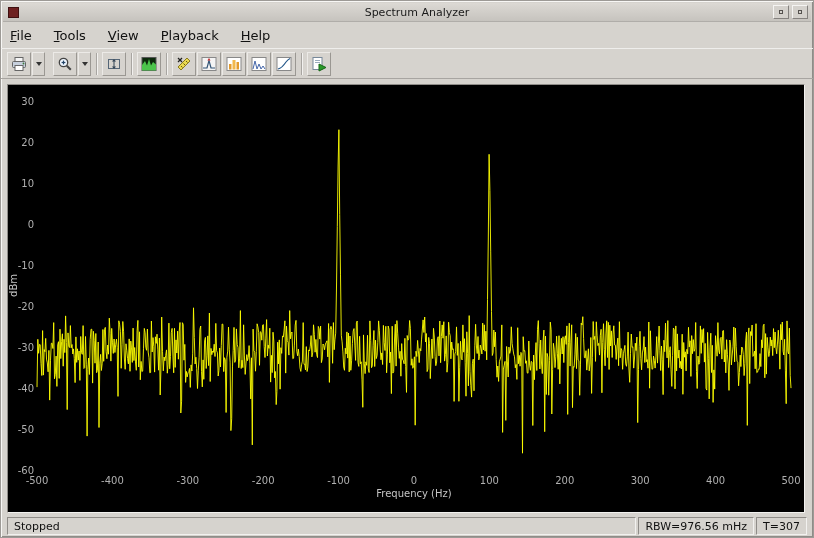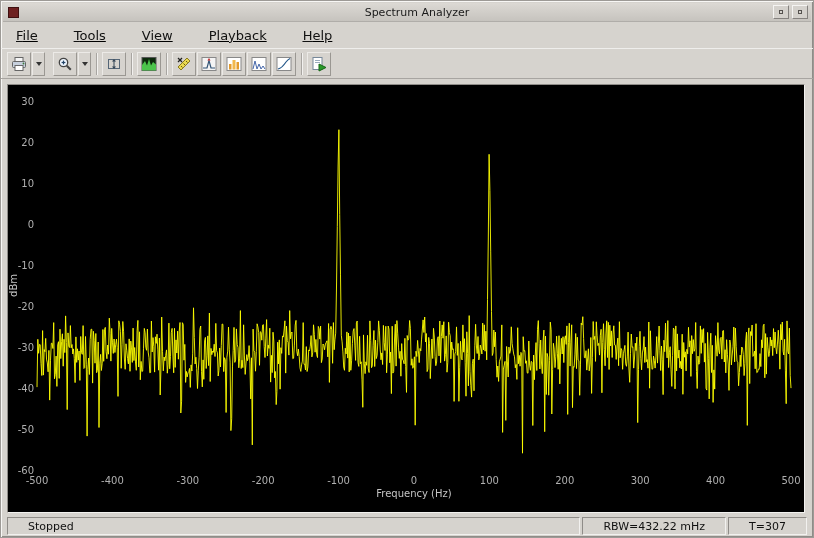--- a/index.html
+++ b/index.html
@@ -35,21 +35,21 @@
   .tb-buttons { position: absolute; right: 3px; top: 2px; display: flex; gap: 3px; }
   .tb-btn {
     width: 16px; height: 14px; background: #d4d1cc;
     border: 1px solid; border-color: #f5f4f2 #84817e #84817e #f5f4f2;
     display: flex; align-items: center; justify-content: center;
   }
   .tb-btn .dot { width: 4px; height: 4px; border: 1px solid #55524f; }
   
   .menubar {
     height: 26px; display: flex; align-items: center;
-    padding-left: 6px; gap: 18px; text-decoration: underline;
+    gap: 4px;
   }
   .menu-item { font-size: 13px; color: #111; padding: 3px 9px; }
   .menu-item u { text-decoration: underline; }
   
   .toolbar {
     height: 31px; display: flex; align-items: center;
     padding-left: 6px; gap: 1px;
     border-top: 1px solid #efeeec; border-bottom: 1px solid #a8a5a1;
   }
   .tbtn {
@@ -79,21 +79,21 @@
   .axislabel { fill: #c4c4c4; font-size: 10px; font-family: "DejaVu Sans", sans-serif; }
   
   .statusbar {
     height: 18px; margin: 0 6px; display: flex; gap: 2px;
     font-size: 11px; color: #111;
   }
   .cell {
     border: 1px solid; border-color: #8f8c88 #f2f1ef #f2f1ef #8f8c88;
     background: #d6d3ce;
     display: flex; align-items: center;
-    padding: 0 20px; white-space: nowrap;
+    padding: 0 6px; white-space: nowrap;
   }
   .cell.grow { flex: 1; }
 </style>
 </head>
 <body>
 
 <div class="window">
 
   <div class="titlebar">
     <div class="win-icon"></div>
@@ -229,17 +229,17 @@
         <text x="707.6" y="399" text-anchor="middle" class="ticklabel">400</text>
         <text x="783" y="399" text-anchor="middle" class="ticklabel">500</text>
         <text x="406" y="412" text-anchor="middle" class="axislabel">Frequency (Hz)</text>
         <text x="9" y="200.5" text-anchor="middle" class="axislabel" transform="rotate(-90 9 200.5)">dBm</text>
         <path d="M29.0 302.1L29.8 254.3L30.6 268.3L31.4 259.4L32.2 259.7L33.0 278.5L33.8 290.5L34.6 245.6L35.4 290.1L36.2 264.6L36.9 266.7L37.7 253.4L38.5 274.1L39.3 277.9L40.1 286.8L40.9 265.4L41.7 315.1L42.5 275.2L43.3 258.3L44.1 258.2L44.9 263.5L45.7 237.6L46.5 293.8L47.3 289.4L48.1 271.1L48.9 301.4L49.7 259.9L50.5 256.7L51.2 293.4L52.0 244.2L52.8 273.6L53.6 256.4L54.4 248.8L55.2 281.2L56.0 254.3L56.8 267.6L57.6 230.9L58.4 257.6L59.2 324.6L60.0 247.9L60.8 261.1L61.6 262.5L62.4 240.6L63.2 262.8L64.0 259.5L64.8 269.0L65.5 263.9L66.3 273.5L67.1 297.6L67.9 251.9L68.7 277.4L69.5 263.8L70.3 275.1L71.1 266.0L71.9 295.4L72.7 251.5L73.5 267.6L74.3 269.3L75.1 240.6L75.9 283.5L76.7 282.7L77.5 251.5L78.3 279.2L79.1 351.1L79.8 284.5L80.6 273.0L81.4 289.5L82.2 254.6L83.0 244.3L83.8 244.3L84.6 298.1L85.4 246.3L86.2 255.5L87.0 278.2L87.8 248.5L88.6 287.7L89.4 285.4L90.2 257.0L91.0 342.5L91.8 278.2L92.6 269.4L93.4 285.5L94.2 278.3L94.9 244.5L95.7 276.3L96.5 244.6L97.3 242.4L98.1 266.7L98.9 273.7L99.7 260.0L100.5 269.2L101.3 233.1L102.1 248.3L102.9 276.1L103.7 243.4L104.5 257.9L105.3 268.4L106.1 254.0L106.9 267.5L107.7 259.7L108.5 254.1L109.2 262.5L110.0 311.4L110.8 235.8L111.6 239.2L112.4 246.3L113.2 283.3L114.0 259.6L114.8 236.5L115.6 246.8L116.4 274.0L117.2 284.3L118.0 258.8L118.8 265.7L119.6 273.7L120.4 278.9L121.2 253.9L122.0 286.3L122.8 256.1L123.5 262.9L124.3 277.4L125.1 243.1L125.9 275.6L126.7 262.5L127.5 276.9L128.3 285.3L129.1 245.8L129.9 235.4L130.7 282.0L131.5 246.8L132.3 294.8L133.1 276.4L133.9 286.5L134.7 286.1L135.5 263.2L136.3 243.4L137.1 247.7L137.8 262.4L138.6 265.3L139.4 244.0L140.2 267.1L141.0 272.7L141.8 287.8L142.6 287.5L143.4 236.0L144.2 267.0L145.0 252.6L145.8 261.7L146.6 287.1L147.4 251.8L148.2 258.4L149.0 249.2L149.8 264.1L150.6 285.2L151.4 253.1L152.2 310.0L152.9 285.1L153.7 232.0L154.5 266.3L155.3 285.8L156.1 272.0L156.9 275.8L157.7 270.4L158.5 264.9L159.3 288.2L160.1 279.2L160.9 238.1L161.7 283.8L162.5 271.4L163.3 247.6L164.1 243.4L164.9 271.0L165.7 287.8L166.5 243.3L167.2 282.4L168.0 254.9L168.8 268.0L169.6 246.1L170.4 274.2L171.2 246.7L172.0 237.5L172.8 328.0L173.6 316.2L174.4 237.7L175.2 239.4L176.0 275.2L176.8 259.4L177.6 297.4L178.4 286.4L179.2 291.9L180.0 287.8L180.8 286.8L181.5 283.4L182.3 302.4L183.1 279.9L183.9 286.0L184.7 268.2L185.5 222.8L186.3 252.5L187.1 279.0L187.9 272.2L188.7 283.4L189.5 303.5L190.3 285.3L191.1 272.6L191.9 244.3L192.7 241.0L193.5 286.4L194.3 301.9L195.1 274.9L195.8 294.3L196.6 256.0L197.4 252.4L198.2 283.5L199.0 270.2L199.8 250.9L200.6 280.6L201.4 228.0L202.2 296.5L203.0 263.4L203.8 269.7L204.6 266.1L205.4 267.3L206.2 259.2L207.0 271.5L207.8 238.4L208.6 265.6L209.4 267.8L210.2 291.0L210.9 285.4L211.7 263.0L212.5 282.0L213.3 260.6L214.1 239.0L214.9 239.3L215.7 286.6L216.5 272.7L217.3 275.0L218.1 327.5L218.9 272.3L219.7 266.1L220.5 242.0L221.3 264.8L222.1 277.2L222.9 345.6L223.7 333.8L224.5 281.1L225.2 265.6L226.0 242.4L226.8 277.4L227.6 274.9L228.4 243.9L229.2 259.6L230.0 262.4L230.8 282.8L231.6 273.1L232.4 225.6L233.2 283.5L234.0 275.2L234.8 282.6L235.6 239.8L236.4 270.9L237.2 289.4L238.0 278.1L238.8 269.6L239.5 275.7L240.3 272.4L241.1 260.6L241.9 278.2L242.7 313.9L243.5 272.8L244.3 359.9L245.1 244.1L245.9 265.7L246.7 267.2L247.5 286.2L248.3 266.7L249.1 238.8L249.9 241.9L250.7 247.5L251.5 280.3L252.3 246.7L253.1 247.4L253.8 255.2L254.6 240.1L255.4 239.6L256.2 261.7L257.0 272.5L257.8 253.1L258.6 234.6L259.4 271.0L260.2 260.1L261.0 263.4L261.8 243.2L262.6 297.1L263.4 270.3L264.2 287.6L265.0 247.2L265.8 256.0L266.6 292.8L267.4 286.5L268.2 319.6L268.9 306.4L269.7 257.2L270.5 278.9L271.3 254.9L272.1 304.2L272.9 262.7L273.7 268.4L274.5 250.9L275.3 252.1L276.1 245.0L276.9 235.8L277.7 288.1L278.5 241.1L279.3 255.7L280.1 257.3L280.9 270.1L281.7 225.6L282.5 253.8L283.2 248.1L284.0 247.0L284.8 273.7L285.6 273.2L286.4 260.1L287.2 240.1L288.0 235.4L288.8 266.2L289.6 270.8L290.4 264.1L291.2 271.5L292.0 282.9L292.8 286.4L293.6 279.9L294.4 276.1L295.2 237.6L296.0 279.3L296.8 279.1L297.5 285.0L298.3 261.6L299.1 286.5L299.9 281.9L300.7 264.9L301.5 266.0L302.3 261.2L303.1 250.6L303.9 271.9L304.7 267.9L305.5 239.8L306.3 249.4L307.1 267.2L307.9 254.4L308.7 269.7L309.5 272.6L310.3 241.4L311.1 243.6L311.8 254.1L312.6 241.1L313.4 277.6L314.2 274.0L315.0 259.0L315.8 260.4L316.6 264.8L317.4 259.0L318.2 257.5L319.0 255.8L319.8 271.9L320.6 238.5L321.4 297.4L322.2 244.2L323.0 241.3L323.8 244.9L324.6 278.3L325.4 237.6L326.2 264.7L326.9 254.8L327.7 248.2L328.5 202.0L329.3 141.5L330.1 81.0L330.9 44.7L331.7 129.4L332.5 189.9L333.3 250.3L334.1 256.8L334.9 266.9L335.7 282.0L336.5 285.3L337.3 263.2L338.1 268.9L338.9 246.9L339.7 273.1L340.5 248.0L341.2 286.9L342.0 251.0L342.8 285.3L343.6 275.8L344.4 258.7L345.2 246.1L346.0 243.6L346.8 260.1L347.6 275.4L348.4 237.9L349.2 236.0L350.0 277.5L350.8 281.4L351.6 251.3L352.4 278.8L353.2 276.8L354.0 294.8L354.8 322.3L355.5 249.9L356.3 278.2L357.1 288.6L357.9 276.8L358.7 280.3L359.5 250.3L360.3 283.8L361.1 287.5L361.9 235.9L362.7 255.5L363.5 282.7L364.3 280.9L365.1 260.3L365.9 245.5L366.7 281.5L367.5 255.2L368.3 273.6L369.1 270.3L369.8 257.7L370.6 235.9L371.4 245.7L372.2 264.1L373.0 274.8L373.8 267.9L374.6 279.5L375.4 240.4L376.2 257.6L377.0 265.5L377.8 241.3L378.6 287.8L379.4 269.9L380.2 241.0L381.0 244.2L381.8 277.8L382.6 267.0L383.4 308.6L384.2 241.2L384.9 288.1L385.7 286.5L386.5 255.0L387.3 239.2L388.1 281.1L388.9 235.6L389.7 248.2L390.5 262.1L391.3 273.4L392.1 266.3L392.9 291.2L393.7 258.6L394.5 274.3L395.3 275.6L396.1 278.8L396.9 253.3L397.7 281.3L398.5 307.4L399.2 250.5L400.0 255.2L400.8 253.3L401.6 235.5L402.4 243.5L403.2 280.3L404.0 273.8L404.8 283.3L405.6 280.8L406.4 271.8L407.2 340.2L408.0 266.2L408.8 271.5L409.6 255.4L410.4 265.9L411.2 277.6L412.0 263.5L412.8 265.9L413.5 254.9L414.3 245.0L415.1 234.9L415.9 247.5L416.7 232.0L417.5 257.0L418.3 248.5L419.1 286.6L419.9 284.1L420.7 252.4L421.5 258.4L422.3 293.6L423.1 273.0L423.9 254.0L424.7 273.5L425.5 243.3L426.3 252.1L427.1 271.7L427.8 280.7L428.6 277.0L429.4 253.7L430.2 251.7L431.0 270.9L431.8 236.0L432.6 277.7L433.4 251.5L434.2 239.9L435.0 253.2L435.8 236.7L436.6 276.1L437.4 269.6L438.2 250.9L439.0 287.2L439.8 277.4L440.6 237.2L441.4 247.5L442.2 250.8L442.9 273.8L443.7 257.0L444.5 264.5L445.3 263.9L446.1 316.4L446.9 269.0L447.7 266.6L448.5 241.9L449.3 270.4L450.1 258.4L450.9 316.3L451.7 282.8L452.5 256.3L453.3 273.2L454.1 274.9L454.9 239.9L455.7 267.2L456.5 253.7L457.2 277.8L458.0 311.2L458.8 246.8L459.6 268.3L460.4 300.9L461.2 230.6L462.0 286.7L462.8 300.4L463.6 312.1L464.4 278.6L465.2 274.2L466.0 305.8L466.8 260.8L467.6 239.3L468.4 261.0L469.2 268.5L470.0 251.5L470.8 274.9L471.5 271.4L472.3 260.1L473.1 263.2L473.9 269.0L474.7 238.1L475.5 264.9L476.3 239.8L477.1 266.2L477.9 246.2L478.7 274.9L479.5 214.5L480.3 154.0L481.1 69.3L481.9 105.6L482.7 166.1L483.5 226.6L484.3 270.5L485.1 267.6L485.8 245.0L486.6 261.8L487.4 247.0L488.2 274.4L489.0 292.2L489.8 281.0L490.6 296.4L491.4 276.7L492.2 274.0L493.0 271.1L493.8 239.9L494.6 347.4L495.4 284.0L496.2 280.3L497.0 276.4L497.8 335.4L498.6 261.5L499.4 276.9L500.2 292.0L500.9 262.1L501.7 268.4L502.5 265.0L503.3 241.8L504.1 258.6L504.9 263.8L505.7 269.1L506.5 271.7L507.3 282.8L508.1 279.5L508.9 294.4L509.7 242.7L510.5 278.7L511.3 270.4L512.1 281.2L512.9 267.4L513.7 268.4L514.5 368.2L515.2 251.7L516.0 266.2L516.8 265.6L517.6 278.3L518.4 275.8L519.2 287.8L520.0 288.2L520.8 256.0L521.6 280.1L522.4 285.3L523.2 276.4L524.0 277.1L524.8 340.5L525.6 270.0L526.4 294.7L527.2 270.9L528.0 257.6L528.8 285.5L529.5 244.3L530.3 235.6L531.1 258.3L531.9 283.9L532.7 255.0L533.5 278.0L534.3 288.6L535.1 255.9L535.9 245.1L536.7 346.7L537.5 251.1L538.3 309.5L539.1 268.4L539.9 272.2L540.7 310.2L541.5 275.2L542.3 237.1L543.1 244.8L543.8 329.0L544.6 284.6L545.4 258.3L546.2 264.1L547.0 282.6L547.8 271.8L548.6 251.2L549.4 268.2L550.2 284.3L551.0 250.7L551.8 298.9L552.6 266.1L553.4 253.3L554.2 269.0L555.0 251.7L555.8 277.6L556.6 254.2L557.4 250.8L558.2 259.4L558.9 240.9L559.7 329.4L560.5 257.4L561.3 238.2L562.1 281.1L562.9 257.2L563.7 239.8L564.5 322.6L565.3 281.7L566.1 282.3L566.9 269.9L567.7 248.5L568.5 283.6L569.3 252.2L570.1 275.0L570.9 275.7L571.7 310.3L572.5 279.1L573.2 238.1L574.0 240.0L574.8 231.7L575.6 253.5L576.4 272.5L577.2 273.0L578.0 265.7L578.8 285.1L579.6 274.0L580.4 263.8L581.2 285.9L582.0 279.1L582.8 252.5L583.6 308.4L584.4 272.3L585.2 236.5L586.0 254.5L586.8 251.3L587.5 276.4L588.3 236.8L589.1 250.8L589.9 260.6L590.7 258.3L591.5 270.1L592.3 250.7L593.1 244.3L593.9 307.8L594.7 257.6L595.5 238.7L596.3 264.4L597.1 280.8L597.9 248.9L598.7 235.8L599.5 272.5L600.3 237.3L601.1 284.5L601.8 240.2L602.6 261.0L603.4 245.9L604.2 272.5L605.0 249.1L605.8 240.8L606.6 260.0L607.4 260.2L608.2 274.4L609.0 260.9L609.8 253.1L610.6 280.7L611.4 236.7L612.2 272.8L613.0 263.4L613.8 265.0L614.6 284.3L615.4 268.8L616.2 264.6L616.9 260.4L617.7 278.8L618.5 281.3L619.3 271.9L620.1 247.1L620.9 283.0L621.7 297.3L622.5 268.3L623.3 249.0L624.1 262.4L624.9 261.7L625.7 283.1L626.5 273.0L627.3 258.2L628.1 265.6L628.9 252.0L629.7 337.6L630.5 284.5L631.2 261.6L632.0 246.3L632.8 273.3L633.6 284.8L634.4 267.9L635.2 264.0L636.0 251.6L636.8 277.5L637.6 262.1L638.4 276.7L639.2 274.6L640.0 283.2L640.8 237.0L641.6 303.2L642.4 245.8L643.2 270.9L644.0 284.3L644.8 283.8L645.5 271.0L646.3 275.3L647.1 283.1L647.9 271.6L648.7 251.6L649.5 278.1L650.3 258.9L651.1 241.0L651.9 265.4L652.7 285.5L653.5 261.0L654.3 274.8L655.1 309.6L655.9 255.2L656.7 266.7L657.5 238.2L658.3 259.9L659.1 272.9L659.8 235.6L660.6 282.6L661.4 267.8L662.2 261.7L663.0 284.2L663.8 301.4L664.6 270.5L665.4 243.0L666.2 244.8L667.0 303.9L667.8 240.9L668.6 285.9L669.4 248.9L670.2 273.1L671.0 265.1L671.8 282.8L672.6 276.4L673.4 284.0L674.2 249.2L674.9 309.3L675.7 257.5L676.5 272.2L677.3 266.8L678.1 285.9L678.9 264.3L679.7 268.8L680.5 242.3L681.3 261.9L682.1 255.8L682.9 291.4L683.7 250.6L684.5 268.7L685.3 254.6L686.1 266.3L686.9 263.7L687.7 237.5L688.5 286.5L689.2 303.5L690.0 271.1L690.8 279.3L691.6 277.7L692.4 240.9L693.2 268.4L694.0 244.5L694.8 257.6L695.6 243.6L696.4 277.1L697.2 258.4L698.0 303.3L698.8 305.1L699.6 247.4L700.4 273.8L701.2 313.9L702.0 262.2L702.8 248.2L703.5 287.5L704.3 260.3L705.1 317.4L705.9 284.9L706.7 304.1L707.5 250.7L708.3 260.0L709.1 271.2L709.9 237.6L710.7 265.3L711.5 268.8L712.3 253.6L713.1 252.3L713.9 274.1L714.7 245.9L715.5 245.5L716.3 277.0L717.1 264.7L717.8 287.9L718.6 254.7L719.4 269.4L720.2 279.0L721.0 305.4L721.8 255.0L722.6 259.9L723.4 279.9L724.2 270.0L725.0 261.4L725.8 242.0L726.6 276.9L727.4 243.1L728.2 261.7L729.0 276.1L729.8 277.3L730.6 300.8L731.4 287.5L732.2 270.1L732.9 281.6L733.7 262.0L734.5 263.0L735.3 269.7L736.1 290.6L736.9 278.5L737.7 255.9L738.5 247.1L739.3 340.4L740.1 251.0L740.9 242.9L741.7 298.6L742.5 246.6L743.3 250.6L744.1 240.0L744.9 271.4L745.7 270.3L746.5 266.1L747.2 283.8L748.0 238.7L748.8 287.7L749.6 287.0L750.4 284.0L751.2 284.3L752.0 268.6L752.8 281.6L753.6 254.8L754.4 262.8L755.2 240.9L756.0 239.2L756.8 292.8L757.6 248.6L758.4 289.1L759.2 252.4L760.0 262.7L760.8 271.6L761.5 268.5L762.3 252.1L763.1 261.0L763.9 254.9L764.7 270.6L765.5 243.6L766.3 262.7L767.1 247.0L767.9 262.6L768.7 268.8L769.5 258.0L770.3 245.2L771.1 259.3L771.9 284.2L772.7 239.4L773.5 254.7L774.3 237.0L775.1 266.3L775.8 270.0L776.6 254.3L777.4 285.9L778.2 318.7L779.0 235.9L779.8 266.3L780.6 268.9L781.4 243.1L782.2 290.5L783.0 303.1" fill="none" stroke="#ffff00" stroke-width="0.9"></path>
       </svg>
   </div>
 
   <div class="statusbar">
     <div class="cell grow">Stopped</div>
-    <div class="cell">RBW=432.22 mHz</div>
+    <div class="cell">RBW=976.56 mHz</div>
     <div class="cell">T=307</div>
   </div>
 
 </div>
 
 </body></html>

